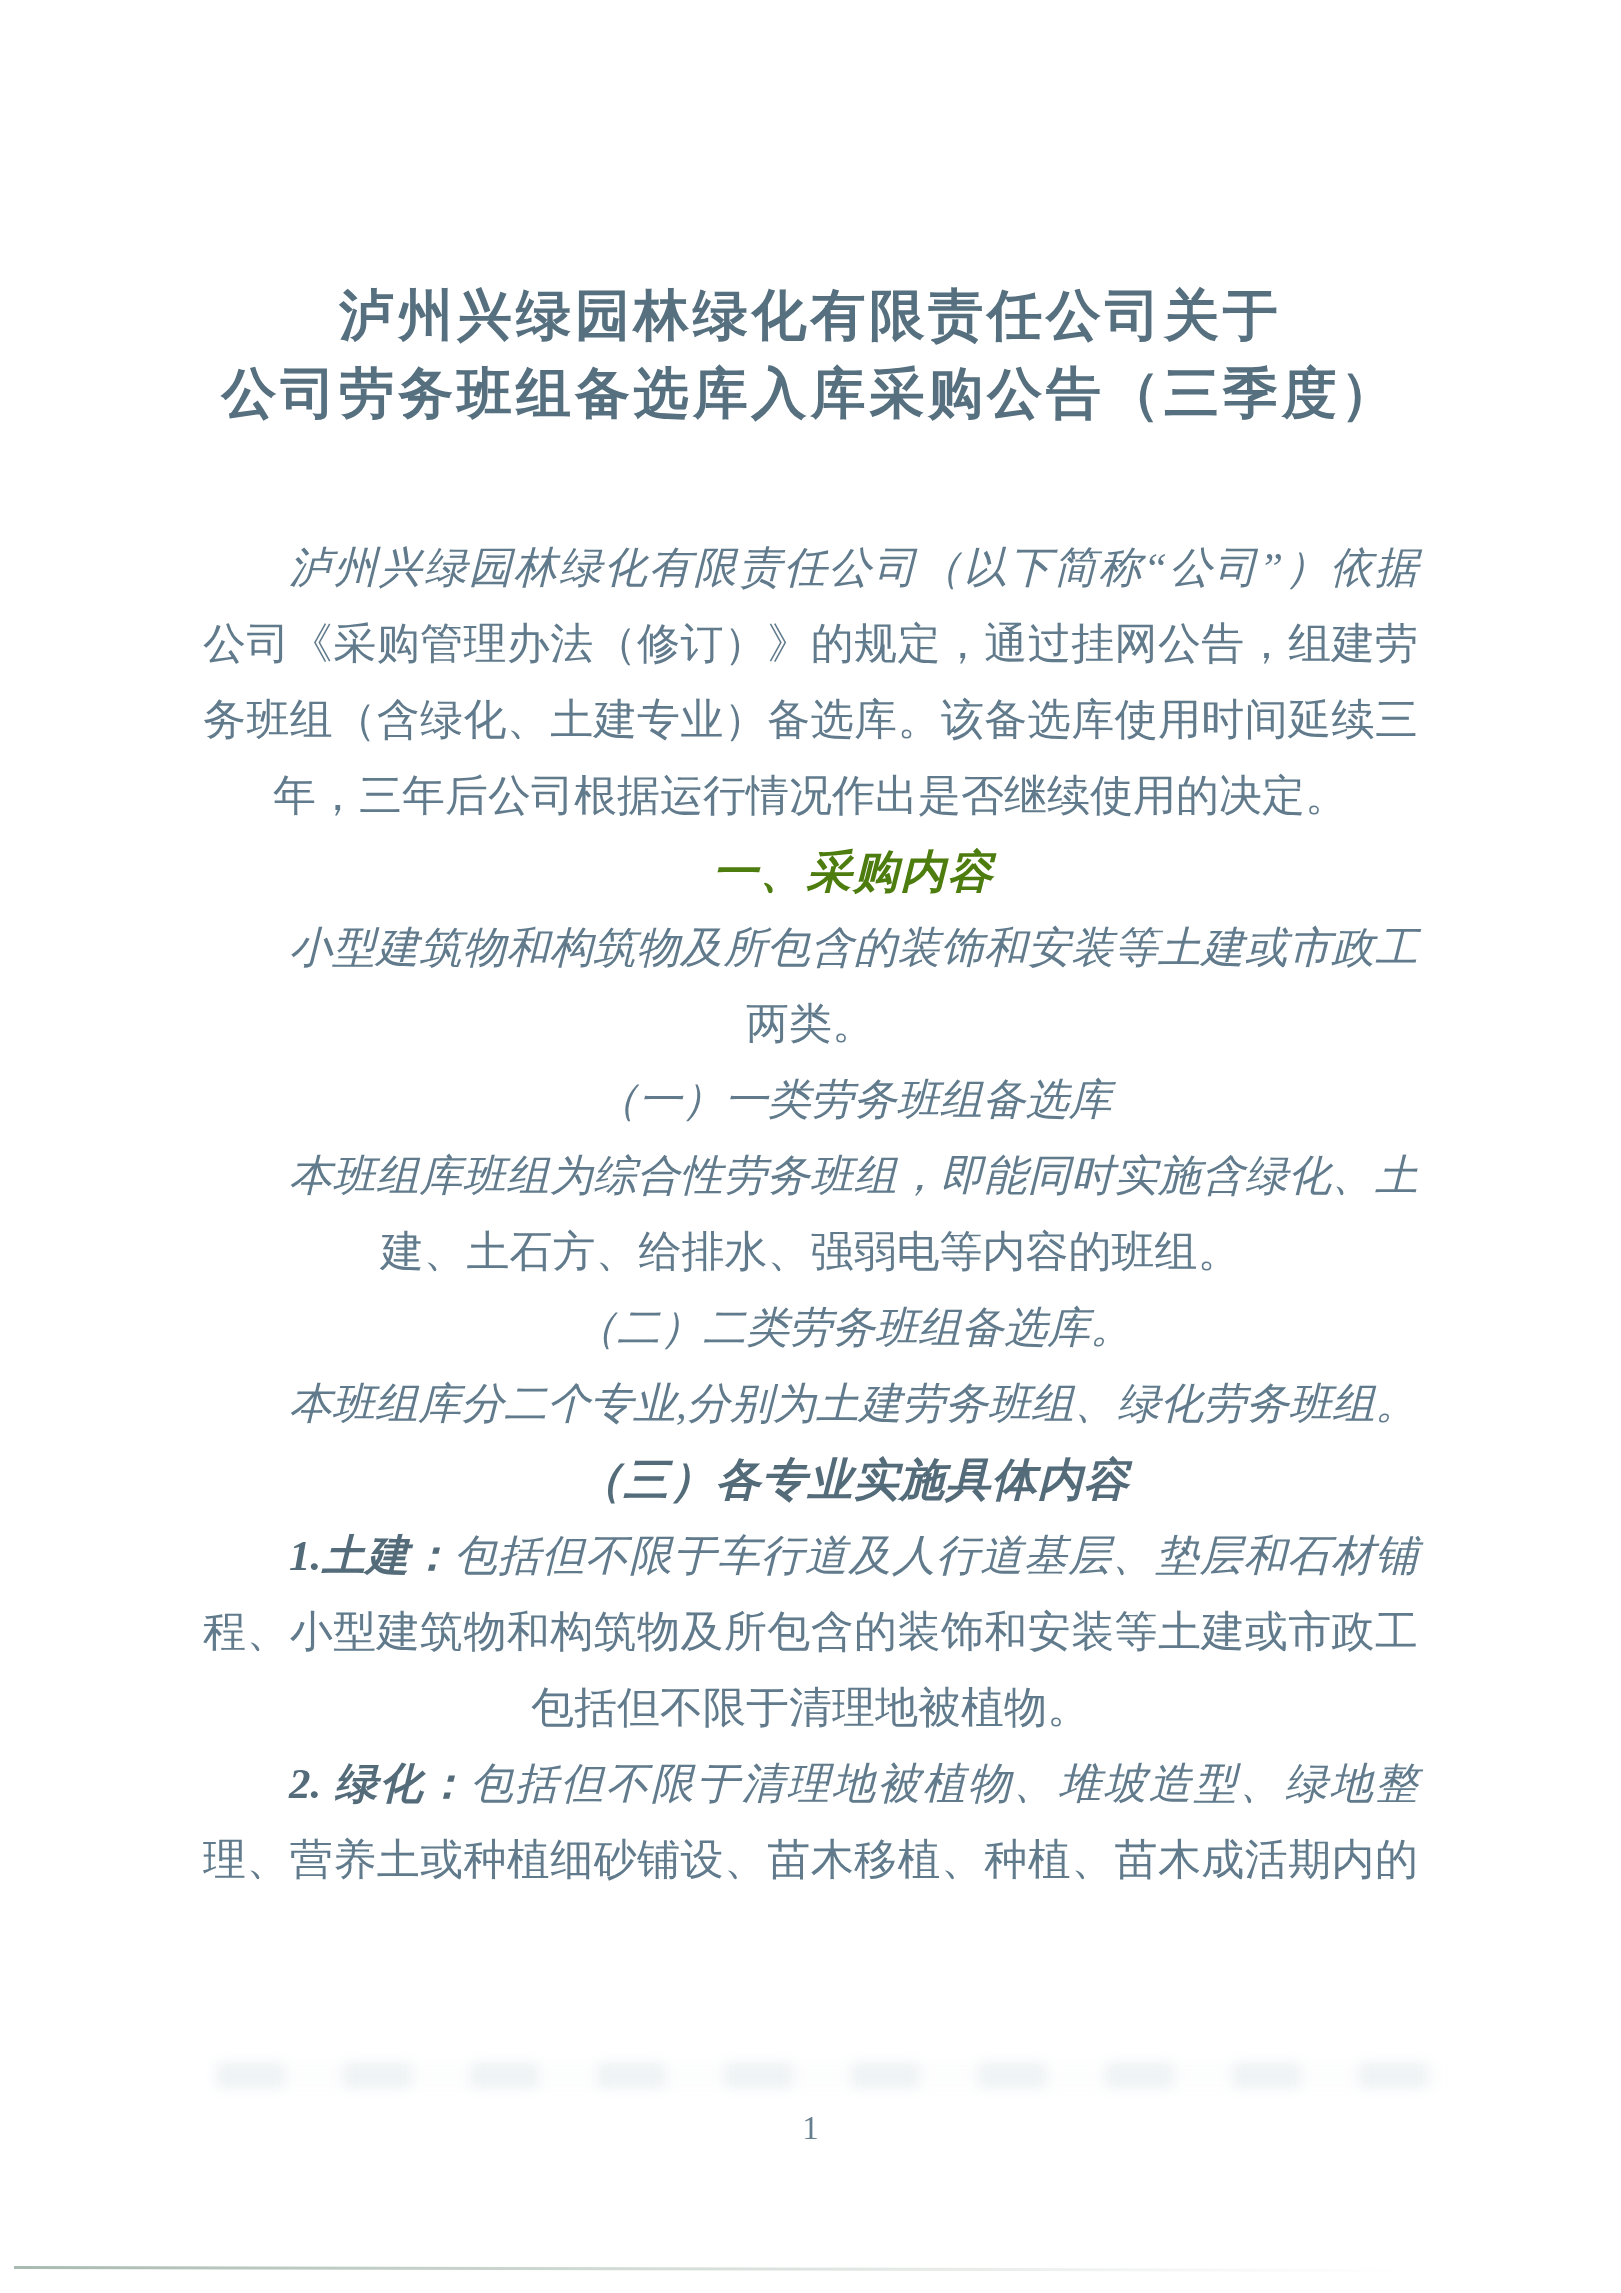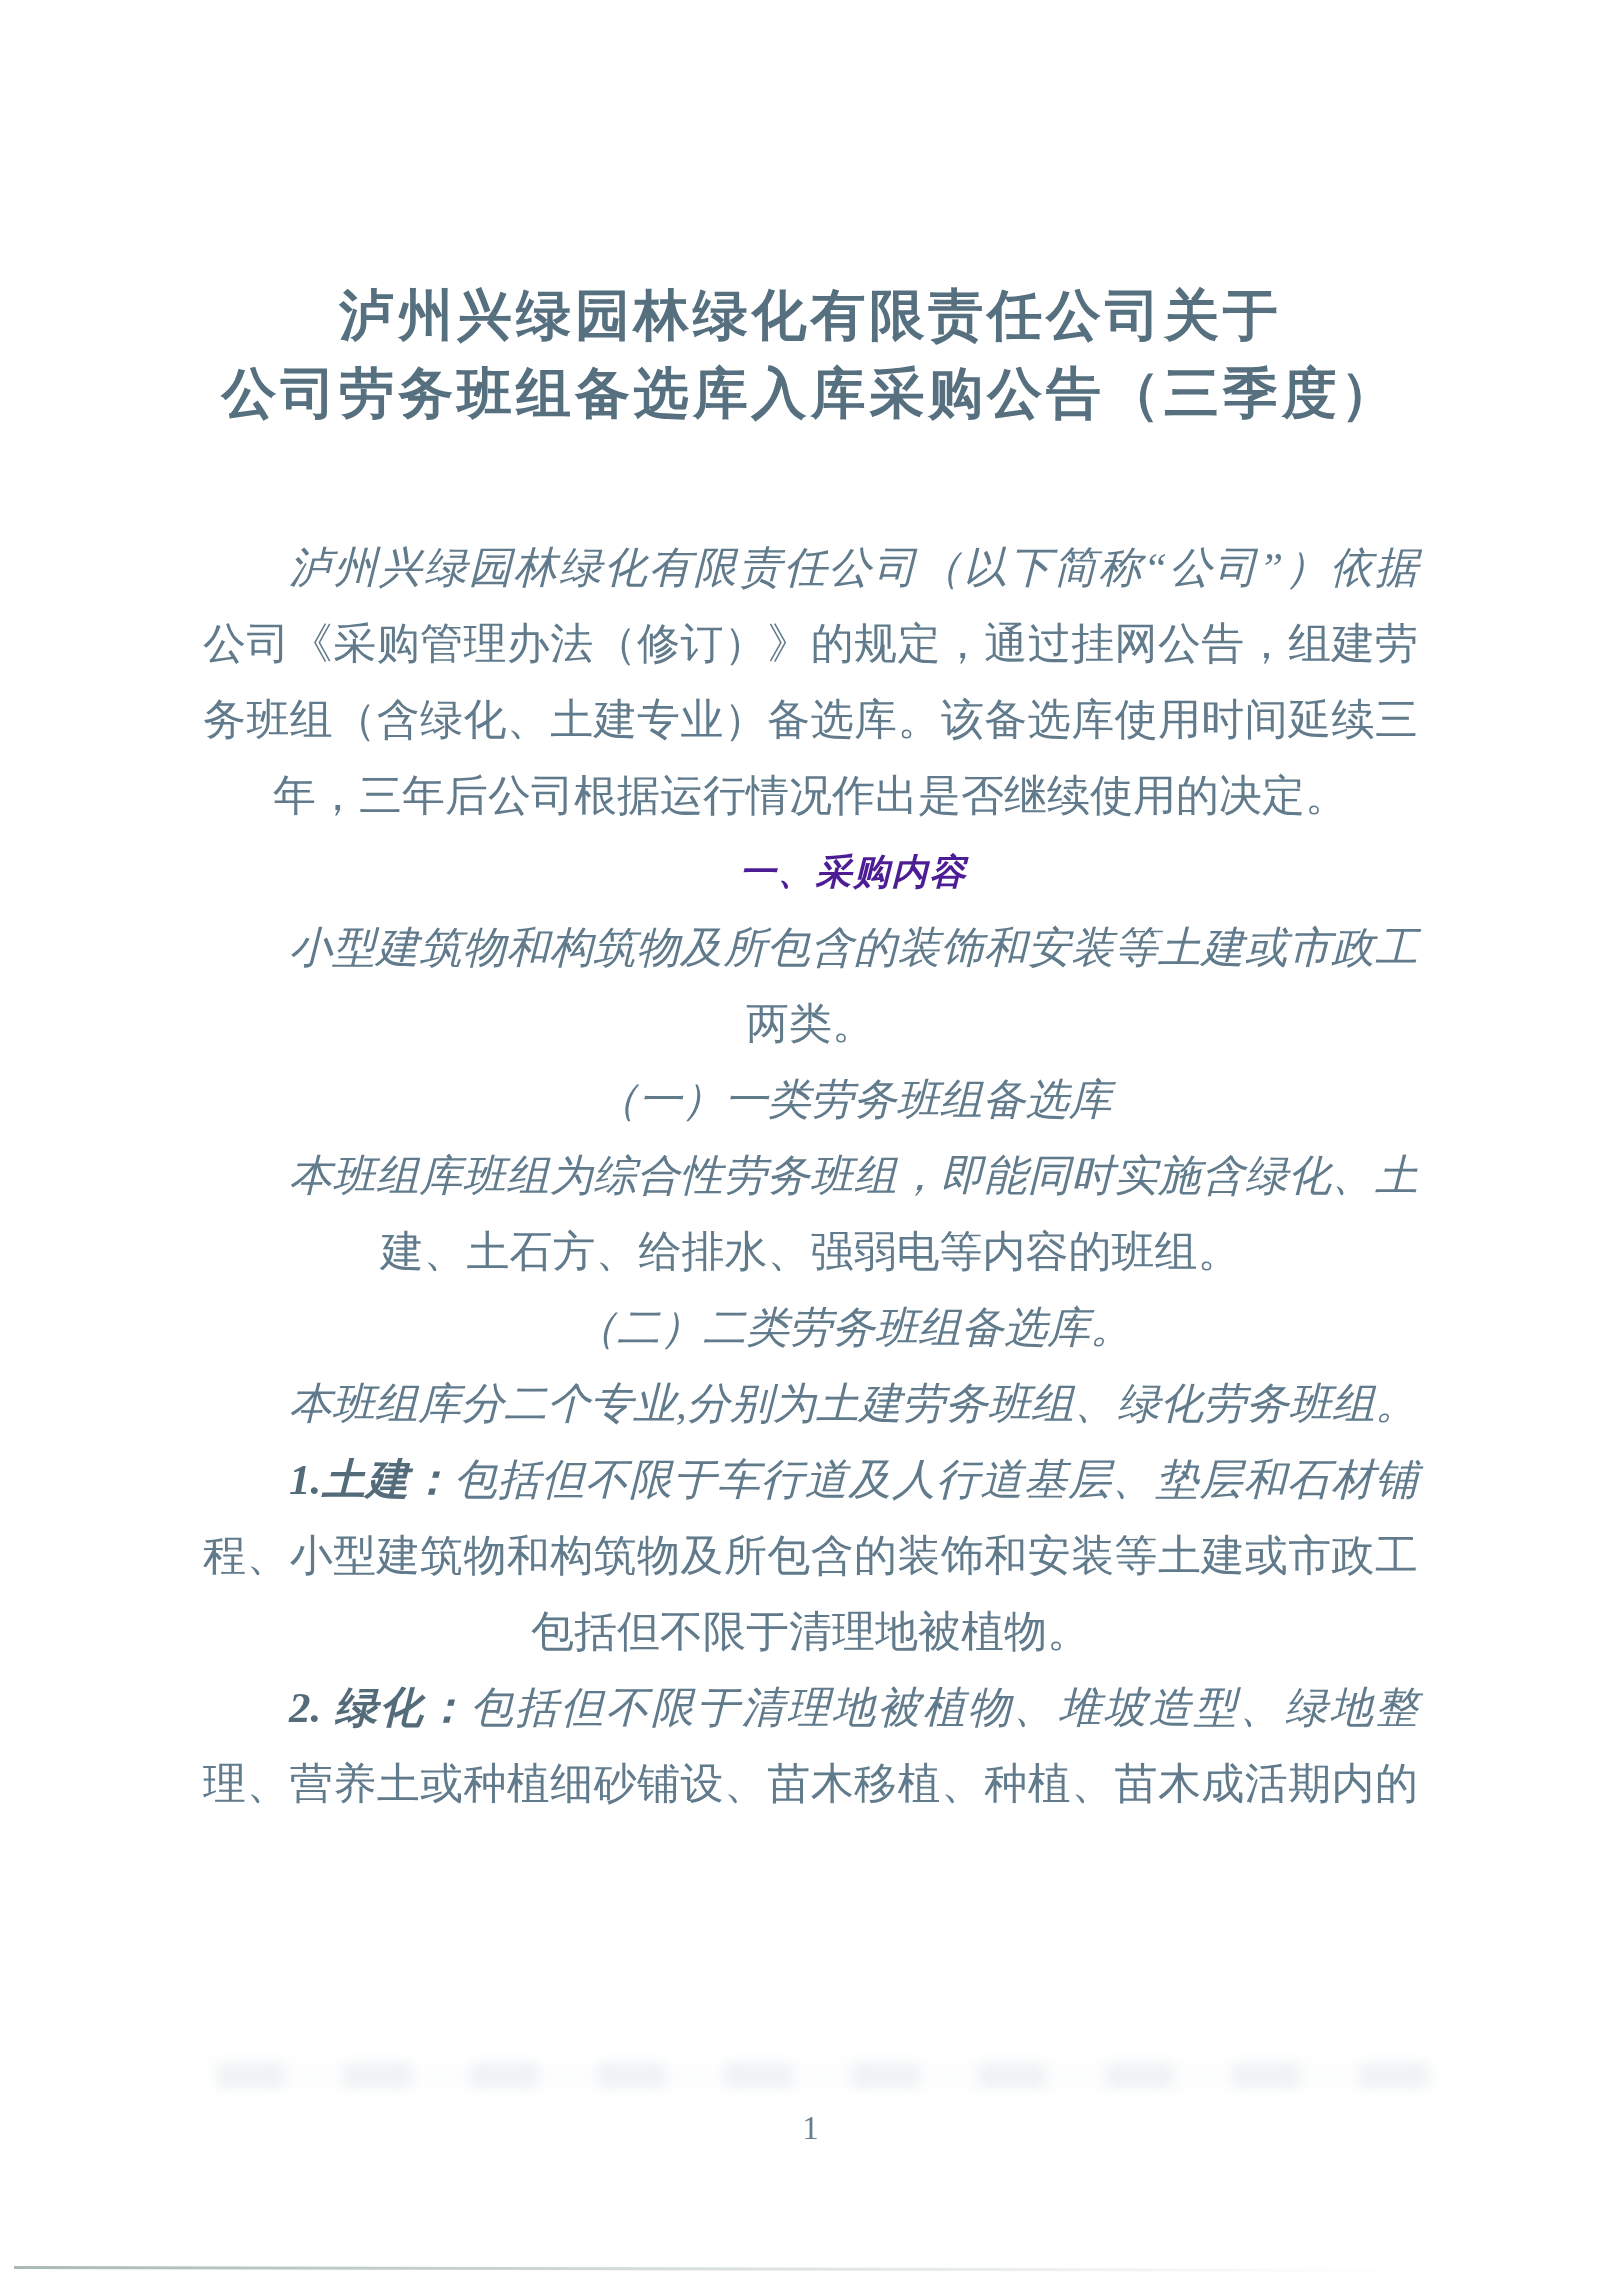--- a/index.html
+++ b/index.html
@@ -46,22 +46,22 @@
   }
   .line.indent { padding-left: 86px; font-style: italic; }
   .line.fill {
     text-align: justify;
     text-align-last: justify;
     text-justify: inter-character;
   }
   .line.k-heading {
     font-family: "Liberation Sans", "DejaVu Sans", sans-serif;
     font-weight: 700;
-    font-size: 36px;
-    color: #4c1d95;
+    font-size: 45px;
+    color: #4d7c0f;
     letter-spacing: 2px;
   }
   .line.k-subheading {
     font-weight: 700;
     font-size: 45px;
     color: #546b7a;
     letter-spacing: 1px;
   }
   .lead { font-weight: 700; color: #546b7a; }
   .page-number {
@@ -135,20 +135,21 @@
       <div class="line k-body indent"><span class="lead"></span><span class="txt">（一）一类劳务班组备选库</span></div>
 
       <div class="line k-body indent fill"><span class="lead"></span><span class="txt">本班组库班组为综合性劳务班组，即能同时实施含绿化、土</span></div>
 
       <div class="line k-body"><span class="lead"></span><span class="txt">建、土石方、给排水、强弱电等内容的班组。</span></div>
 
       <div class="line k-body indent"><span class="lead"></span><span class="txt">（二）二类劳务班组备选库。</span></div>
 
       <div class="line k-body indent fill"><span class="lead"></span><span class="txt">本班组库分二个专业,分别为土建劳务班组、绿化劳务班组。</span></div>
 
+      <div class="line k-subheading indent"><span class="lead"></span><span class="txt">（三）各专业实施具体内容</span></div>
 
       <div class="line k-body indent fill"><span class="lead">1.土建：</span><span class="txt">包括但不限于车行道及人行道基层、垫层和石材铺</span></div>
 
 
       <div class="line k-body fill"><span class="lead"></span><span class="txt">程、小型建筑物和构筑物及所包含的装饰和安装等土建或市政工</span></div>
 
       <div class="line k-body"><span class="lead"></span><span class="txt">包括但不限于清理地被植物。</span></div>
 
       <div class="line k-body indent fill"><span class="lead">2. 绿化：</span><span class="txt">包括但不限于清理地被植物、堆坡造型、绿地整</span></div>
 

